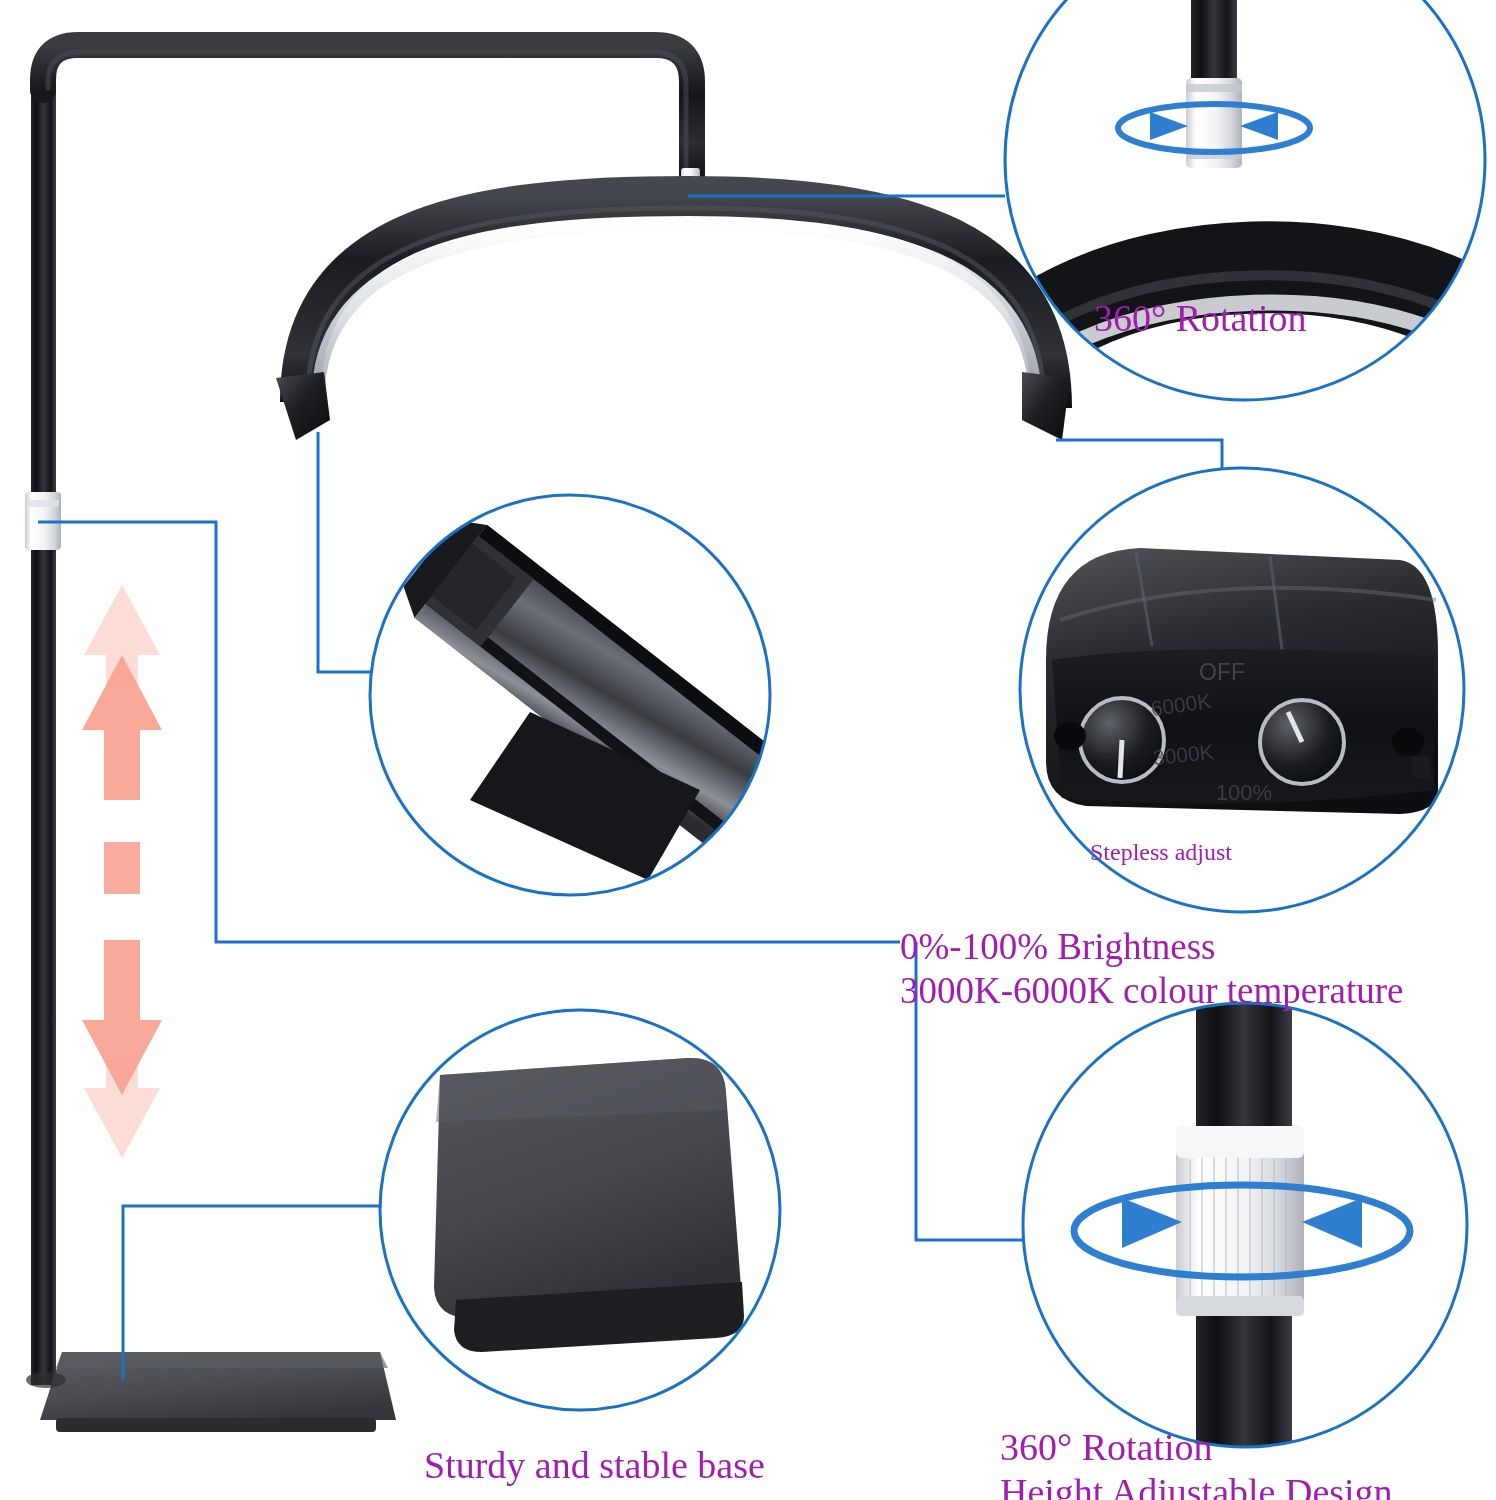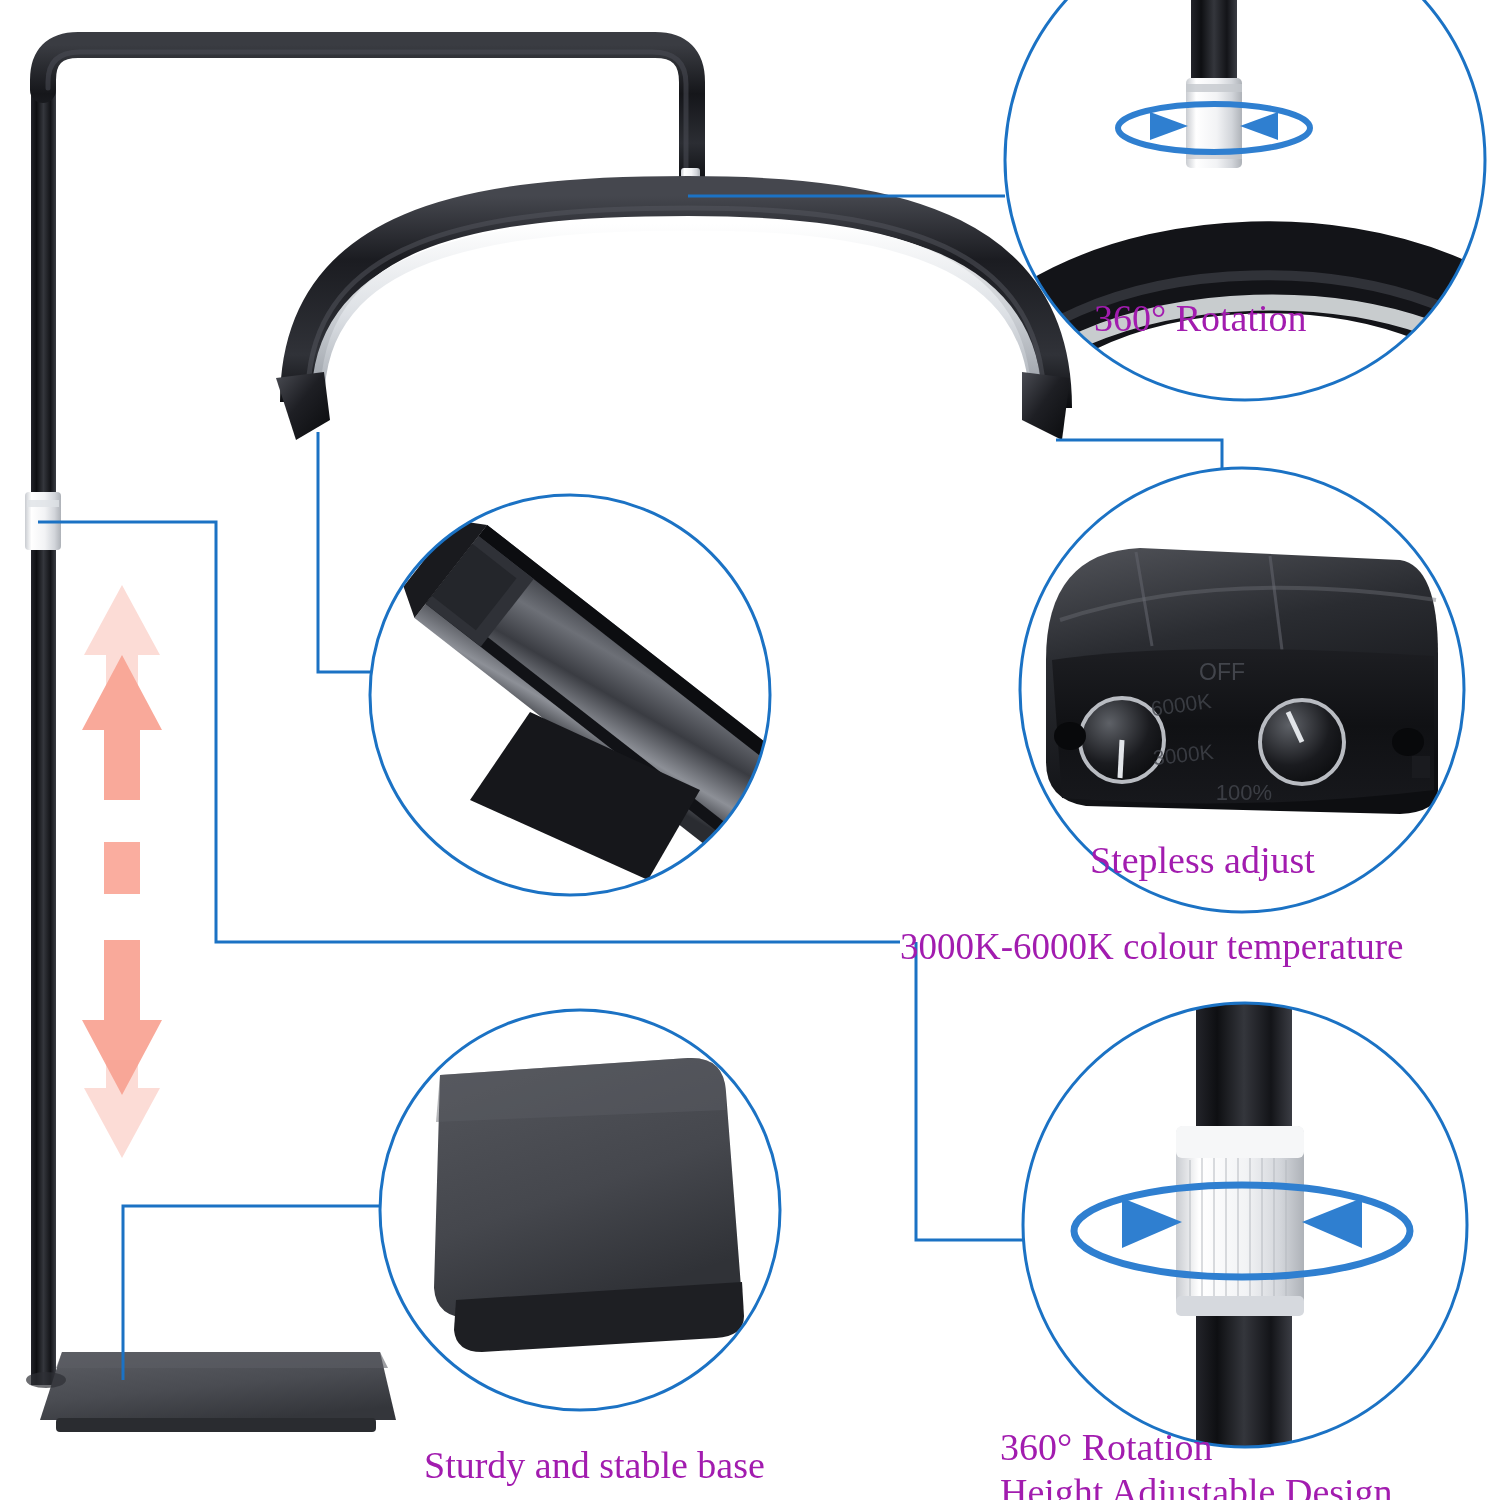--- a/index.html
+++ b/index.html
@@ -1,21 +1,21 @@
 <!DOCTYPE html>
 <html><head>
 <meta charset="utf-8">
 <style>
   html,body{margin:0;padding:0;background:#fff;}
   body{font-family:"Liberation Serif", serif;}
   #stage{position:relative;width:1496px;height:1500px;background:#ffffff;overflow:hidden;}
   #stage svg.layer{position:absolute;left:0;top:0;width:1496px;height:1500px;}
   .cap{position:absolute;color:#a21caf;font-family:"Liberation Serif", serif;white-space:pre;line-height:1.18;}
   .cap.c1{left:1094px;top:296px;font-size:38px;}
-  .cap.c2{left:1090px;top:838px;font-size:38px;}
+  .cap.c2{left:1090px;top:838px;font-size:24px;}
   .cap.c4{left:424px;top:1443px;font-size:38px;}
 </style>
 </head>
 <body>
 
 <div id="stage">
 
   <svg class="layer" viewBox="0 0 1496 1500">
     <defs>
       <linearGradient id="poleG" x1="0" y1="0" x2="1" y2="0">
@@ -264,20 +264,21 @@
       </g>
       <circle cx="1245" cy="1225" r="222" fill="none" stroke="#1b72c4" stroke-width="3"></circle>
     </g>
   </svg>
 
   <div class="cap c1">360° Rotation</div>
 
   <div class="cap c2">Stepless adjust</div>
 
   <div style="position:absolute;left:900px;top:925px;">
+    <div class="cap" style="position:static;font-size:37px;">0%-100% Brightness</div>
     <div class="cap" style="position:static;font-size:37px;text-align:center;">3000K-6000K colour temperature</div>
   </div>
 
   <div class="cap c4">Sturdy and stable base</div>
 
   <div style="position:absolute;left:1000px;top:1425px;">
     <div class="cap" style="position:static;font-size:38px;">360° Rotation</div>
     <div class="cap" style="position:static;font-size:38px;">Height Adjustable Design</div>
   </div>
 

